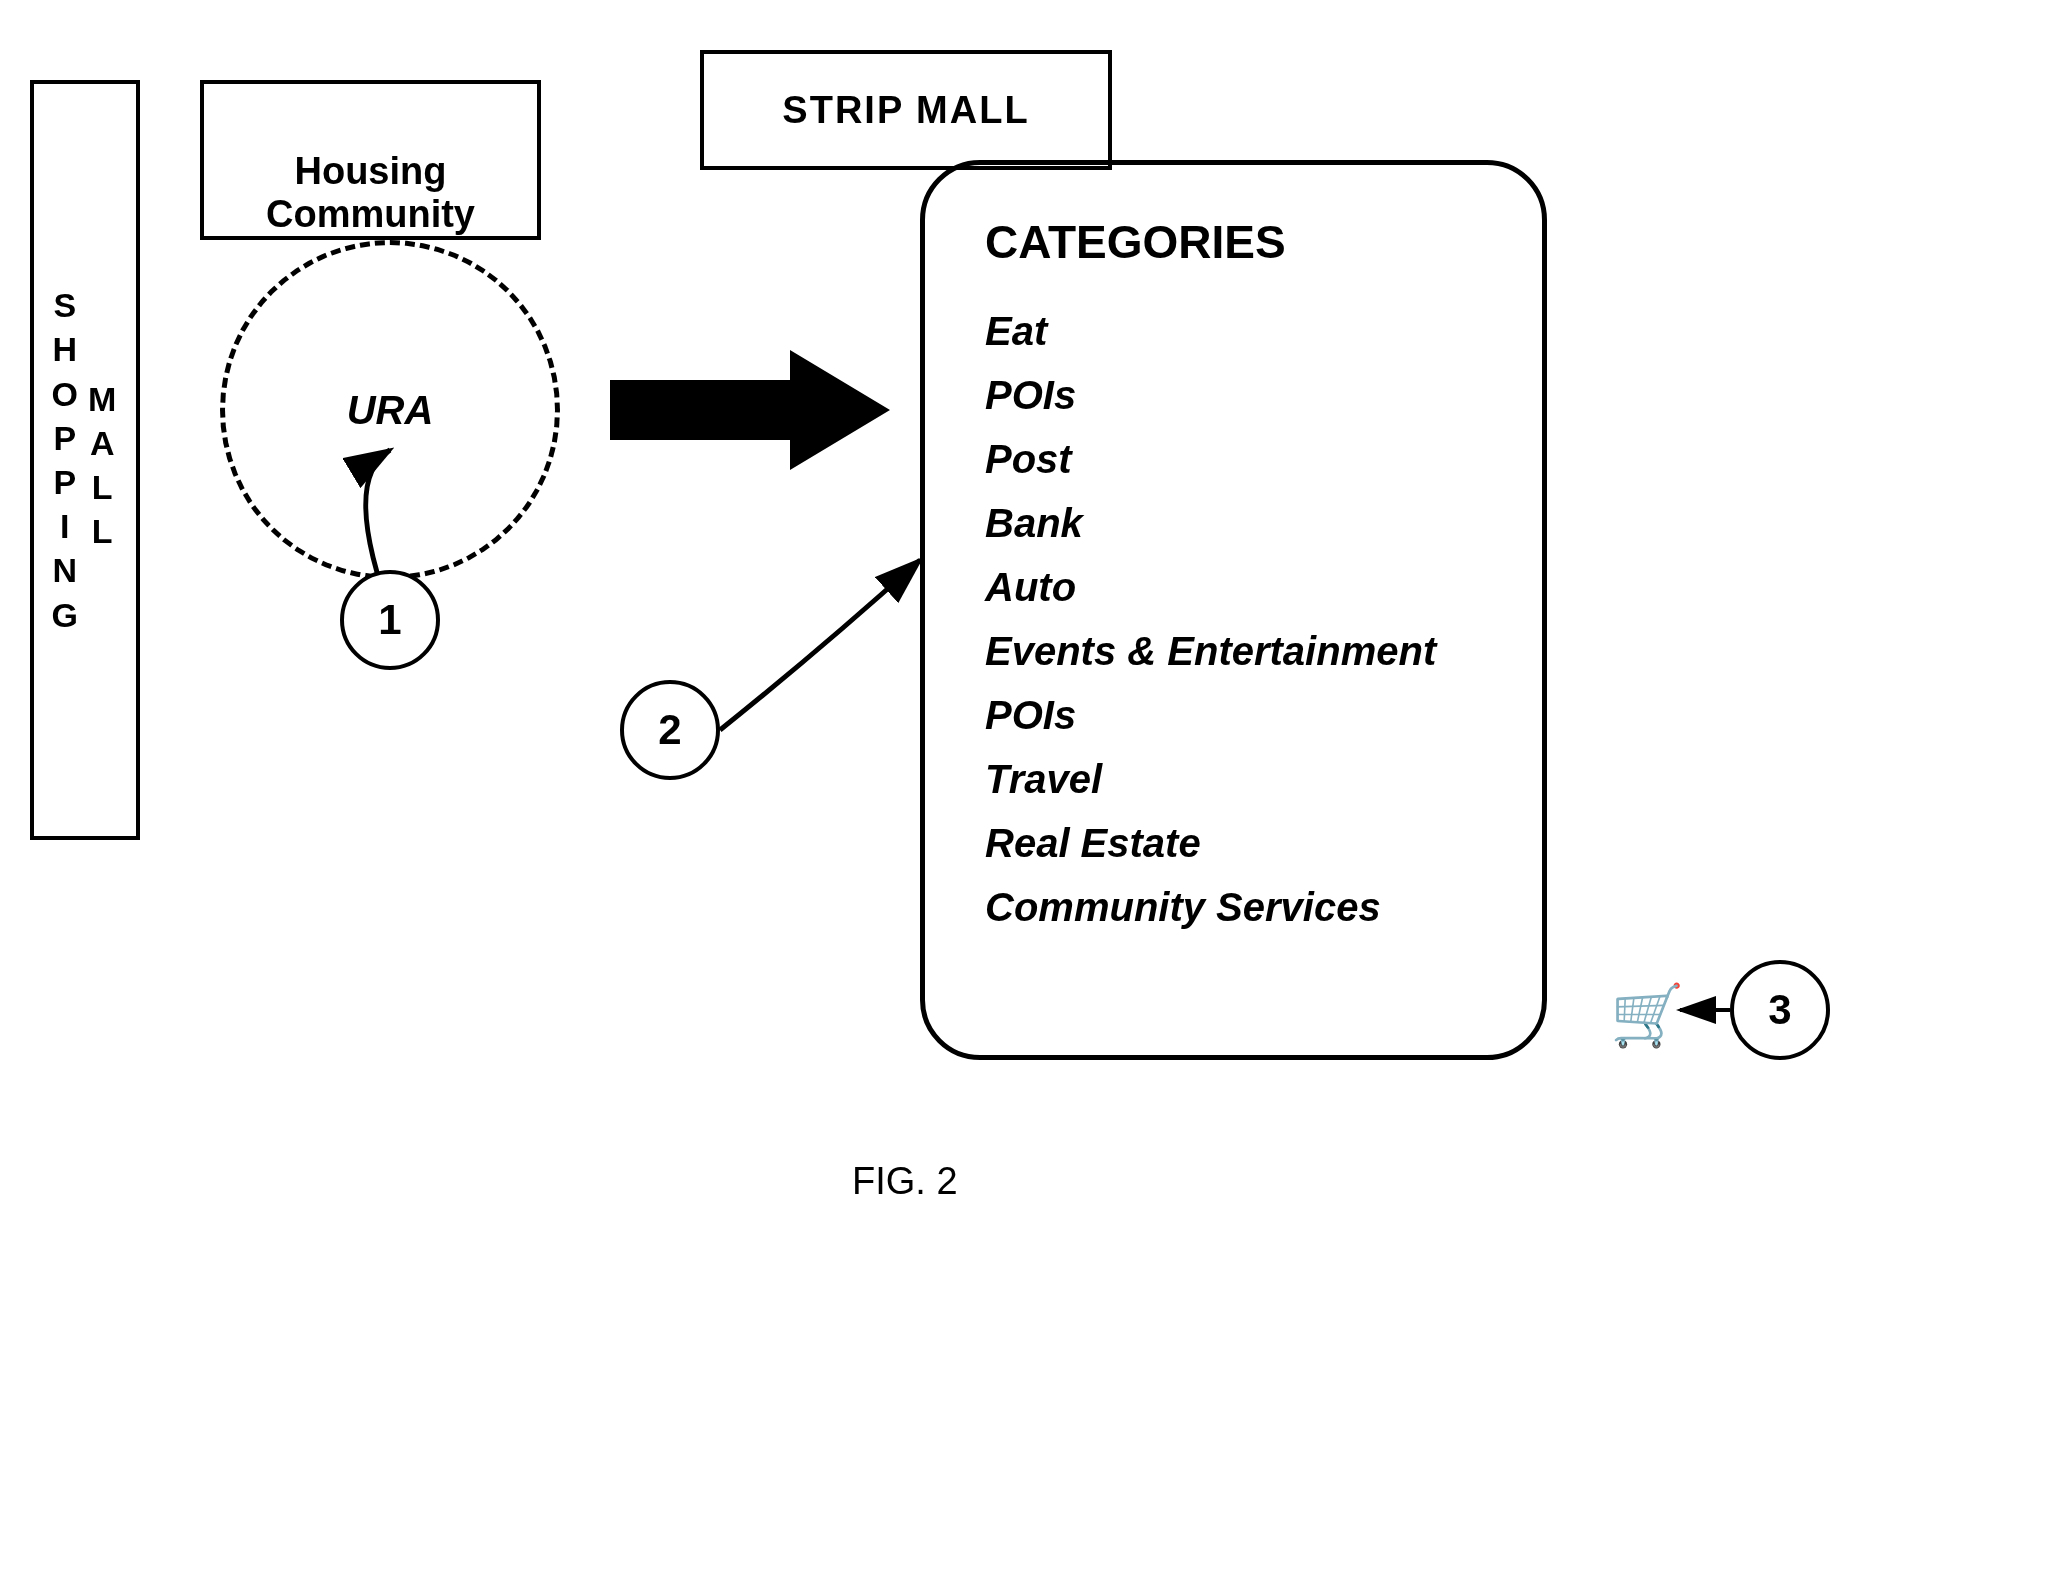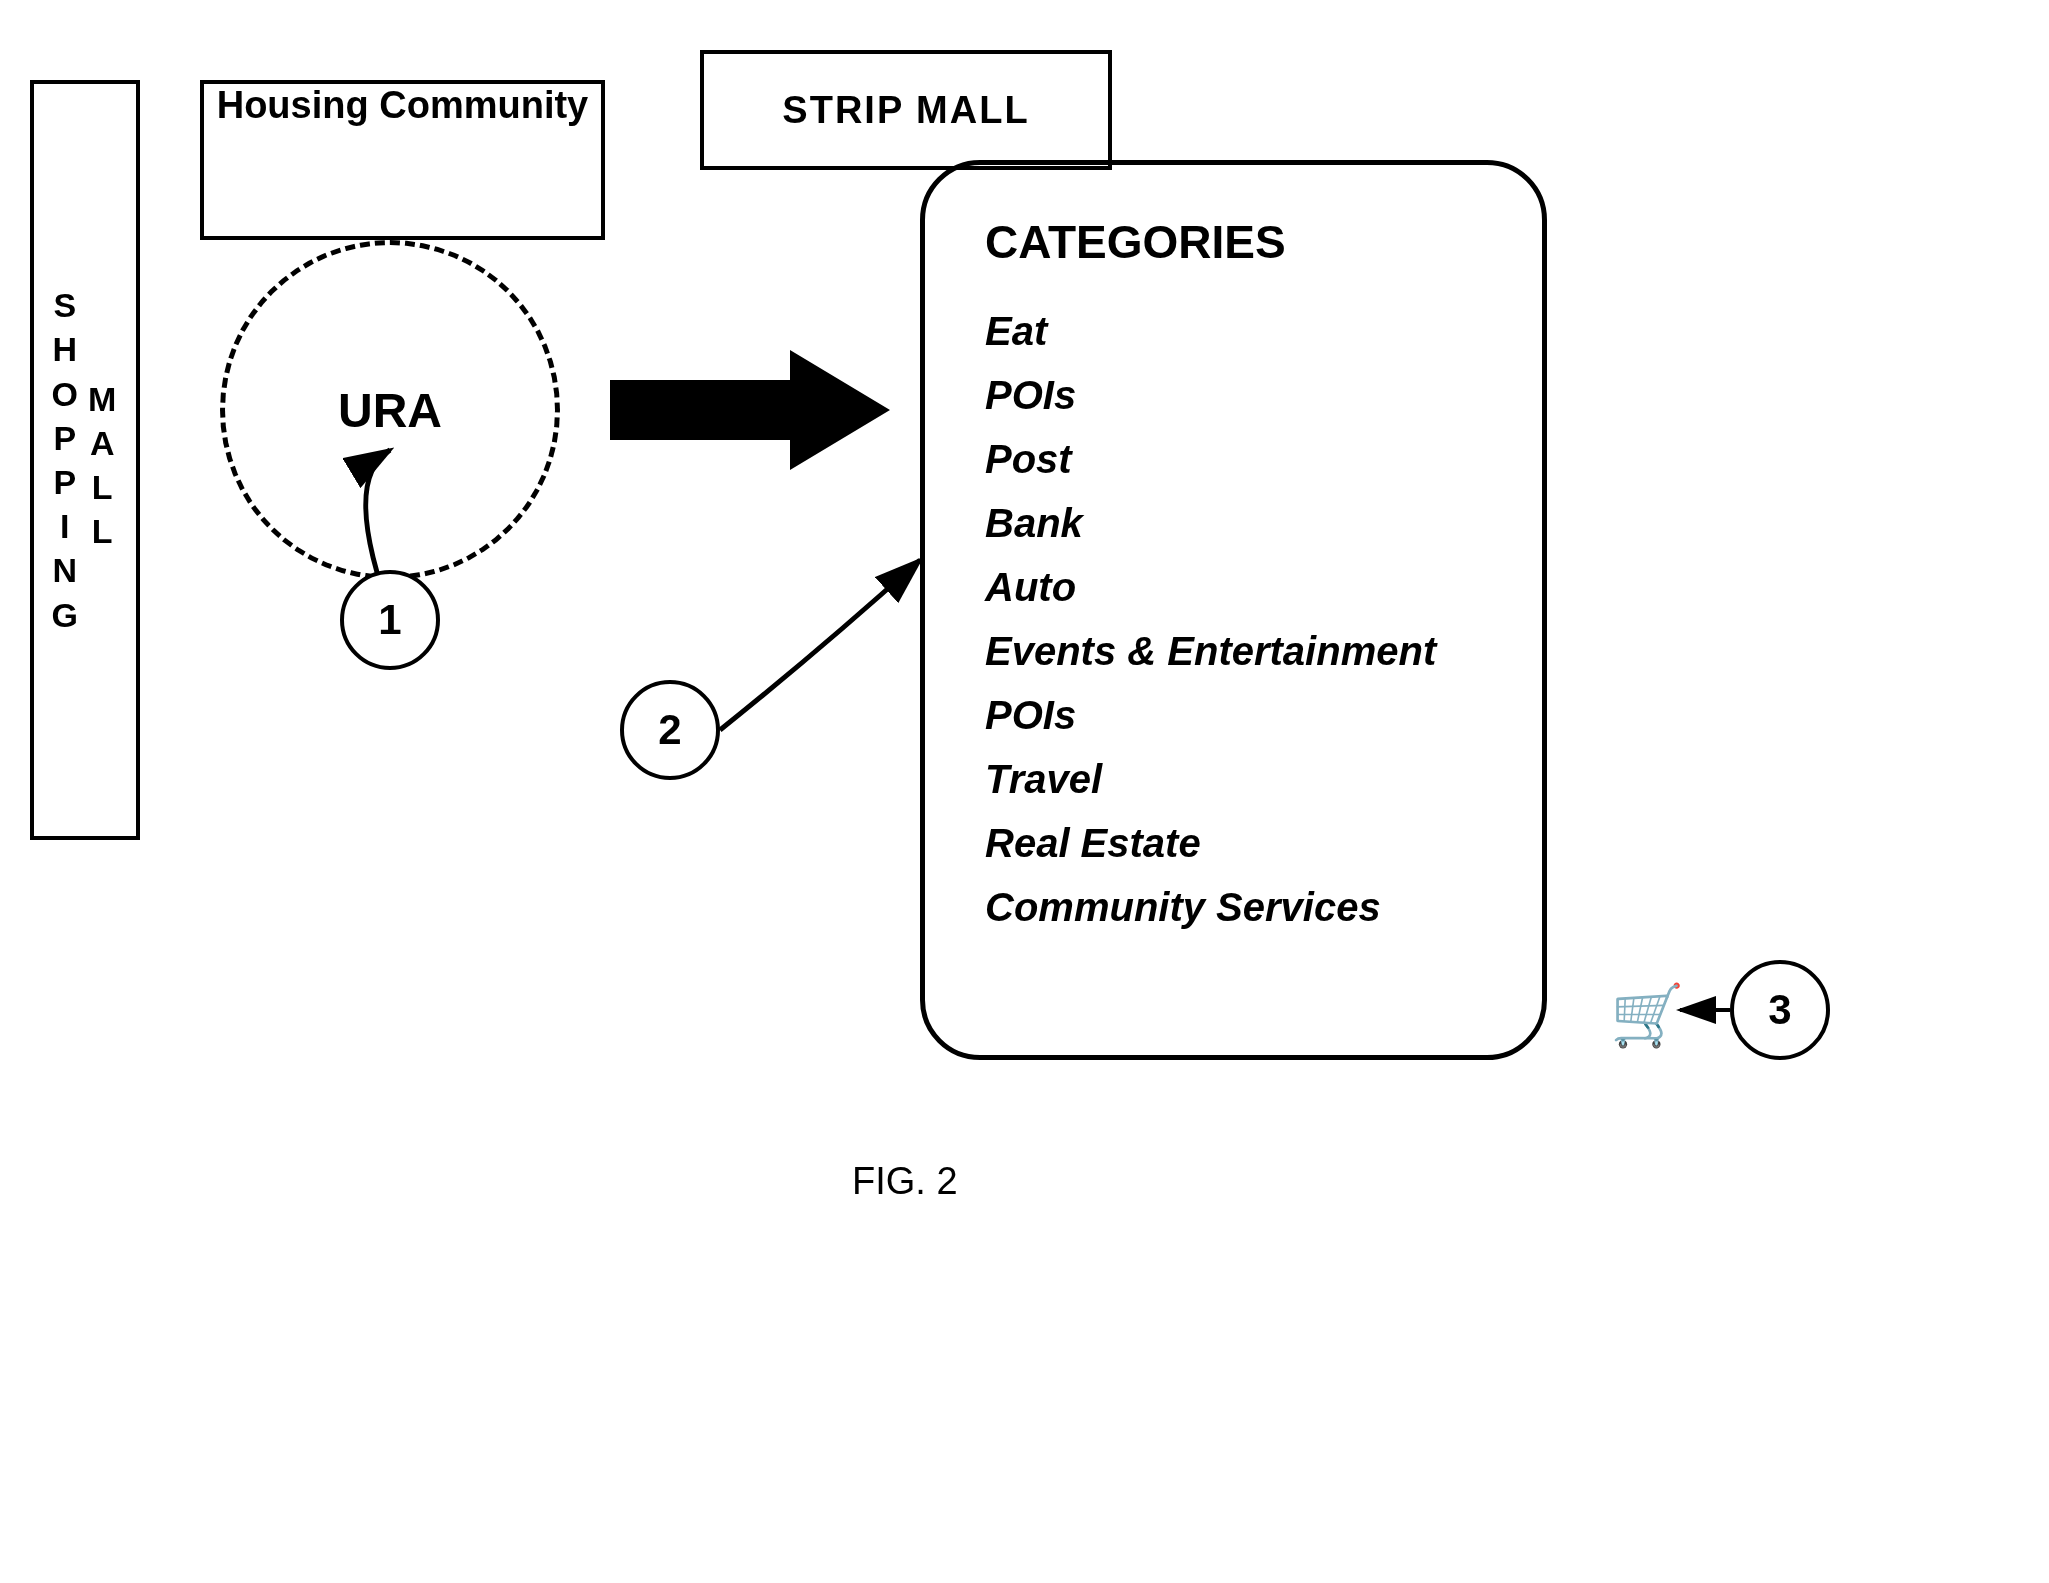--- a/index.html
+++ b/index.html
@@ -30,25 +30,25 @@
       display: flex;
       align-items: center;
       justify-content: center;
     }
 
     
     .housing-community {
       position: absolute;
       left: 200px;
       top: 80px;
-      width: 405px;
+      width: 341px;
       height: 160px;
       border: 4px solid #000;
       display: flex;
-      align-items: flex-start;
+      align-items: flex-end;
       justify-content: center;
     }
 
     .housing-community-text {
       font-size: 38px;
       font-weight: bold;
       color: #000;
       text-align: center;
     }
 
@@ -80,23 +80,24 @@
       width: 340px;
       height: 340px;
       border: 5px dashed #000;
       border-radius: 50%;
       display: flex;
       align-items: center;
       justify-content: center;
     }
 
     .ura-text {
-      font-size: 48px;
-      font-weight: bold;
-      color: #000;
+      font-size: 40px;
+      font-weight: bold;
+      color: #000;
+      font-style: italic;
     }
 
     
     .arrow-container {
       position: absolute;
       left: 610px;
       top: 350px;
       width: 280px;
       height: 120px;
     }

